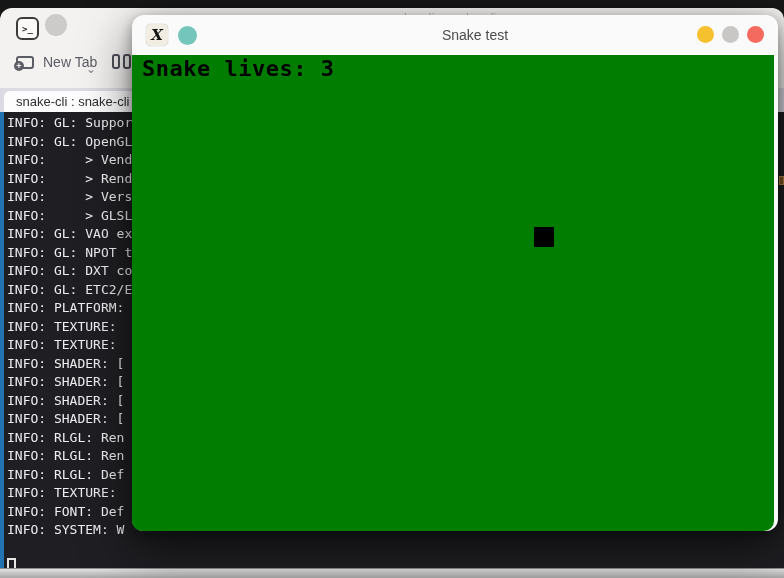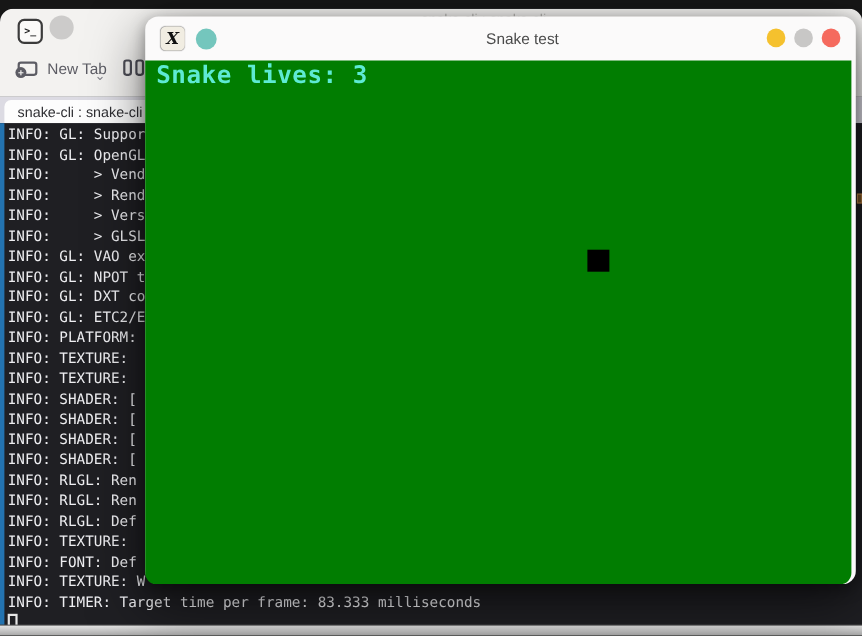--- a/index.html
+++ b/index.html
@@ -59,21 +59,21 @@
   .teal-dot{width:19px;height:19px;border-radius:50%;background:#74c6bd;}
   .tb-title{position:absolute;left:0;right:0;text-align:center;font-size:14px;color:#4b4b4b;padding-left:40px;}
   .tb-right{position:absolute;right:14px;top:11px;display:flex;gap:8px;}
   .tl{width:17px;height:17px;border-radius:50%;display:inline-block;}
   .tl-y{background:#f5c12e;}
   .tl-g{background:#c8c7c6;}
   .tl-r{background:#f56a5e;}
   .snake-canvas{position:relative;height:476px;margin-right:4px;background:#017d01;
                 border-radius:0 0 10px 10px;overflow:hidden;}
   .hud{position:absolute;left:10px;top:1px;font-family:"DejaVu Sans Mono",monospace;
-       font-weight:bold;font-size:22px;color:#5eead4;letter-spacing:0.5px;}
+       font-weight:bold;font-size:22px;color:#000000;letter-spacing:0.5px;}
   .snake-sq{position:absolute;background:#000;}
 </style>
 </head>
 <body>
 
 <div class="screen">
 
   <div class="term-window">
     <div class="term-header">
       <div class="term-appicon">
@@ -117,22 +117,21 @@
           <div class="term-line">INFO: TEXTURE:</div>
           <div class="term-line">INFO: SHADER: [</div>
           <div class="term-line">INFO: SHADER: [</div>
           <div class="term-line">INFO: SHADER: [</div>
           <div class="term-line">INFO: SHADER: [</div>
           <div class="term-line">INFO: RLGL: Ren</div>
           <div class="term-line">INFO: RLGL: Ren</div>
           <div class="term-line">INFO: RLGL: Def</div>
           <div class="term-line">INFO: TEXTURE:</div>
           <div class="term-line">INFO: FONT: Def</div>
-          <div class="term-line">INFO: TEXTURE: W</div>
-          <div class="term-line">INFO: TIMER: Target time per frame: 83.333 milliseconds</div>
+          <div class="term-line">INFO: SYSTEM: W</div>
         </div>
       <div class="cursor"></div>
       <div class="edge-glyph"></div>
     </div>
   </div>
 
   <div class="bottom-bar"></div>
 
   <div class="snake-window">
     <div class="snake-titlebar">

